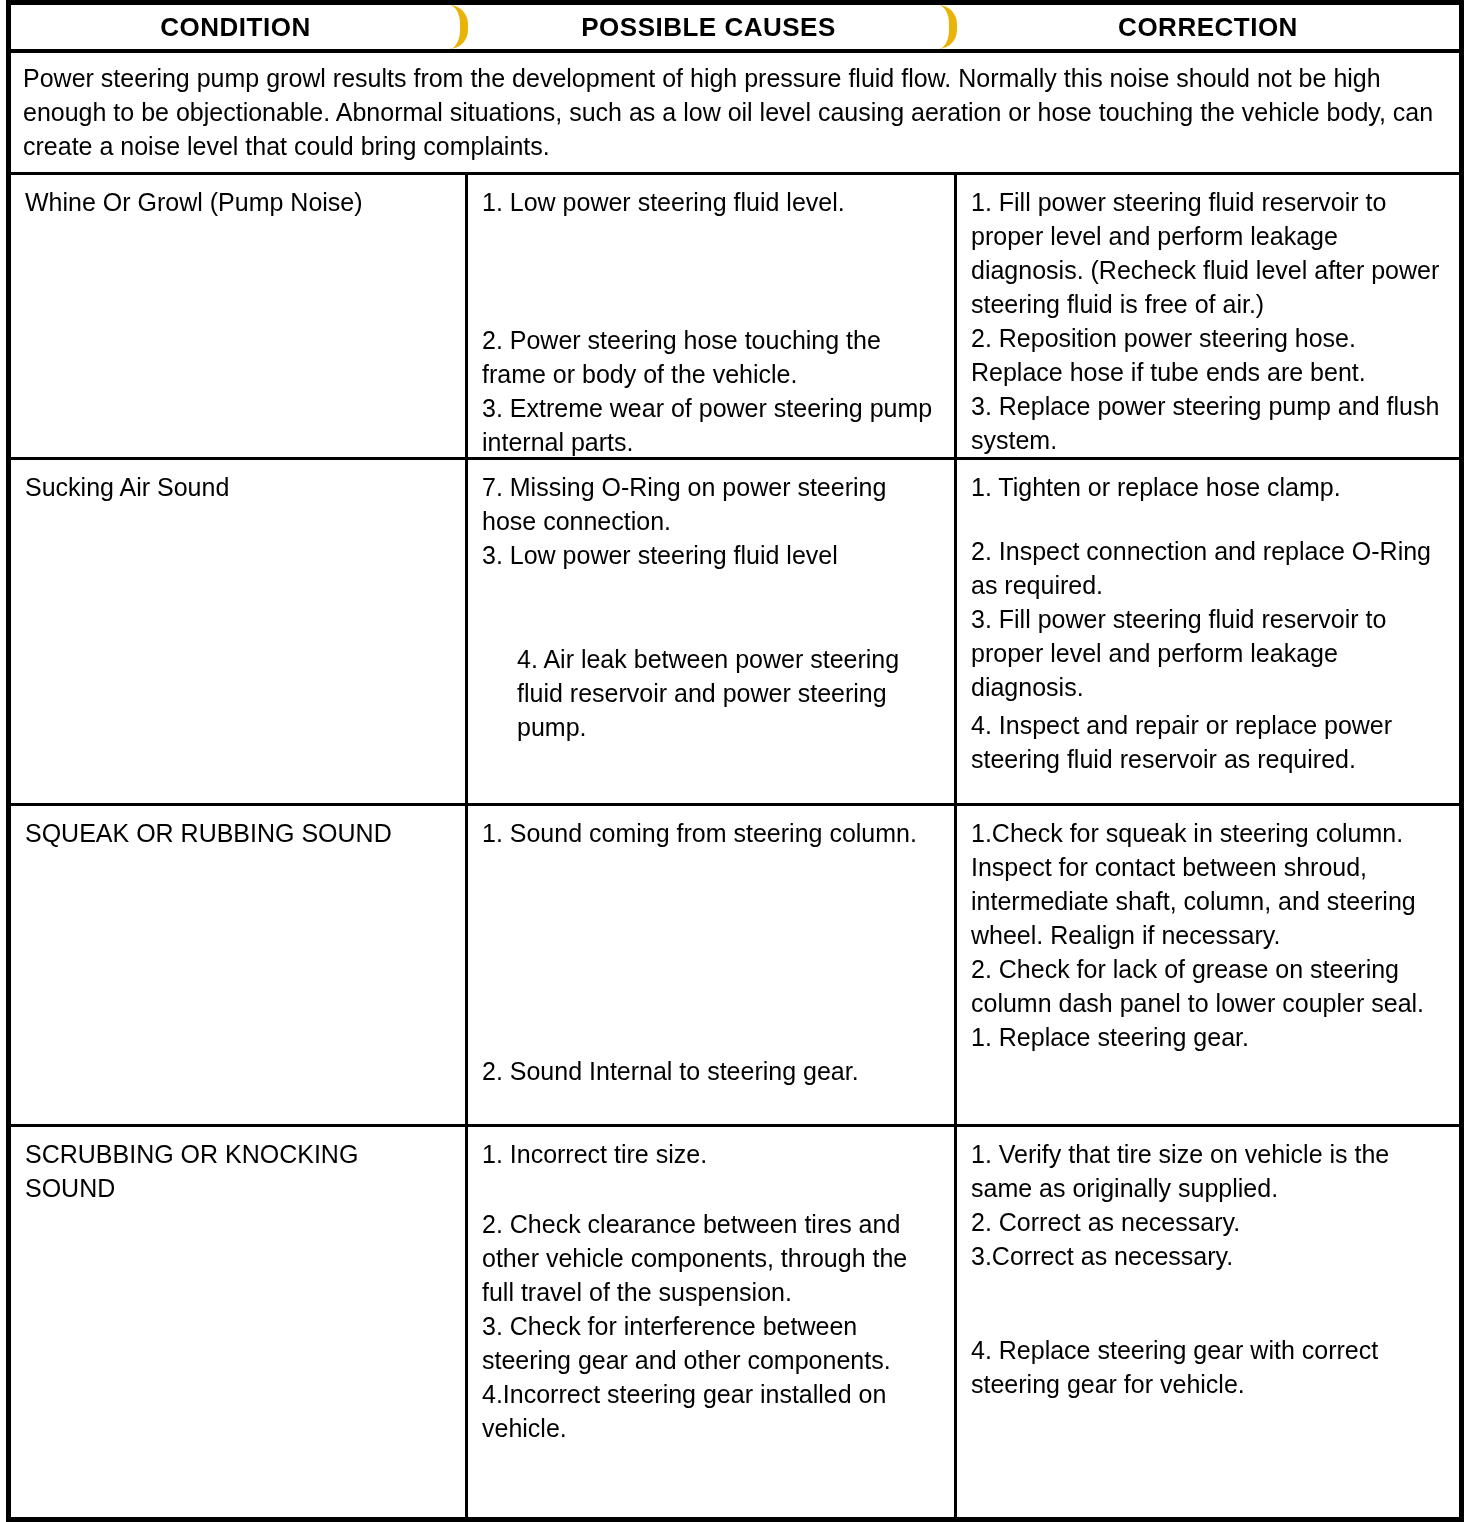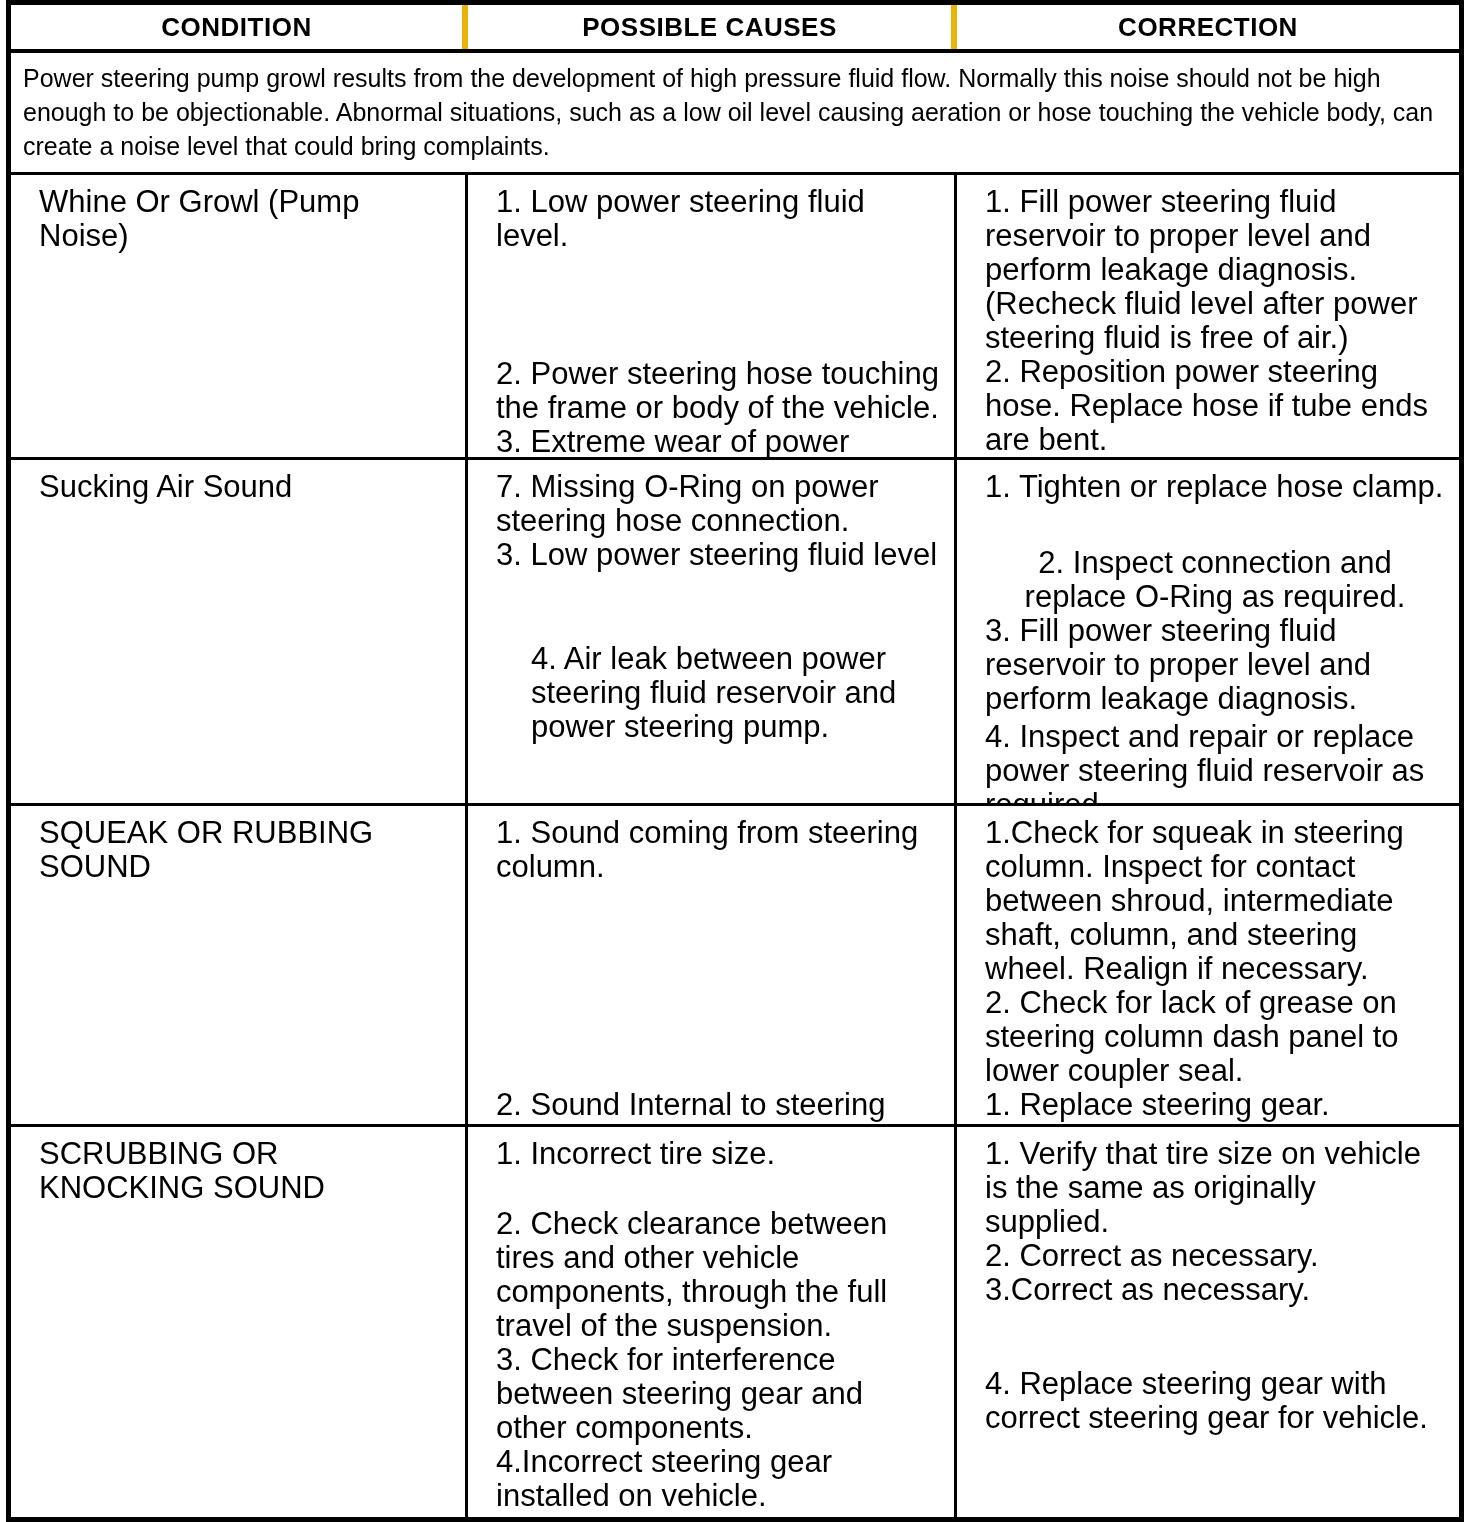--- a/index.html
+++ b/index.html
@@ -39,38 +39,38 @@
   }
   .hcell {
     display: flex;
     align-items: center;
     justify-content: center;
     font-weight: bold;
     font-size: 26px;
     letter-spacing: 0.5px;
     box-sizing: border-box;
   }
-  .hcell.c1, .hcell.c2 { border-right: 6px solid #eab308; }
+  .hcell.c1, .hcell.c2 { border-right: 8px solid #eab308; border-radius: 19px; }
   .intro-row {
     height: 122px;
     border-bottom: 3px solid #000;
     box-sizing: border-box;
     padding: 8px 12px 16px 12px;
     font-size: 25px;
     line-height: 34px;
   }
   .data-row { border-bottom: 3px solid #000; }
   .row-0 { height: 285px; }
   .row-1 { height: 346px; }
   .row-2 { height: 321px; }
   .row-3 { height: 390px; border-bottom: none; }
   .cell {
     box-sizing: border-box;
-    padding: 10px 14px 0 28px;
-    font-size: 31px;
+    padding: 10px 14px 0 14px;
+    font-size: 25px;
     line-height: 34px;
     overflow: hidden;
   }
   .cell.c1, .cell.c2 { border-right: 3px solid #000; }
   p { margin: 0; }
 </style>
 </head>
 <body>
 
 <div class="page">
@@ -106,21 +106,21 @@
           <div class="cell c1">
             <p>Sucking Air Sound</p>
           </div>
           <div class="cell c2">
             <p>7. Missing O-Ring on power steering hose connection.</p>
             <p>3. Low power steering fluid level</p>
             <p style="margin-top: 70px; margin-left: 35px;">4. Air leak between power steering fluid reservoir and power steering pump.</p>
           </div>
           <div class="cell c3">
             <p>1. Tighten or replace hose clamp.</p>
-            <p style="margin-top: 42px; text-align: center;">2. Inspect connection and replace O-Ring as required.</p>
+            <p style="margin-top: 30px;">2. Inspect connection and replace O-Ring as required.</p>
             <p>3. Fill power steering fluid reservoir to proper level and perform leakage diagnosis.</p>
             <p style="margin-top: 4px;">4. Inspect and repair or replace power steering fluid reservoir as required.</p>
           </div>
         </div>
         <div class="row data-row row-2">
           <div class="cell c1">
             <p>SQUEAK OR RUBBING SOUND</p>
           </div>
           <div class="cell c2">
             <p>1. Sound coming from steering column.</p>

